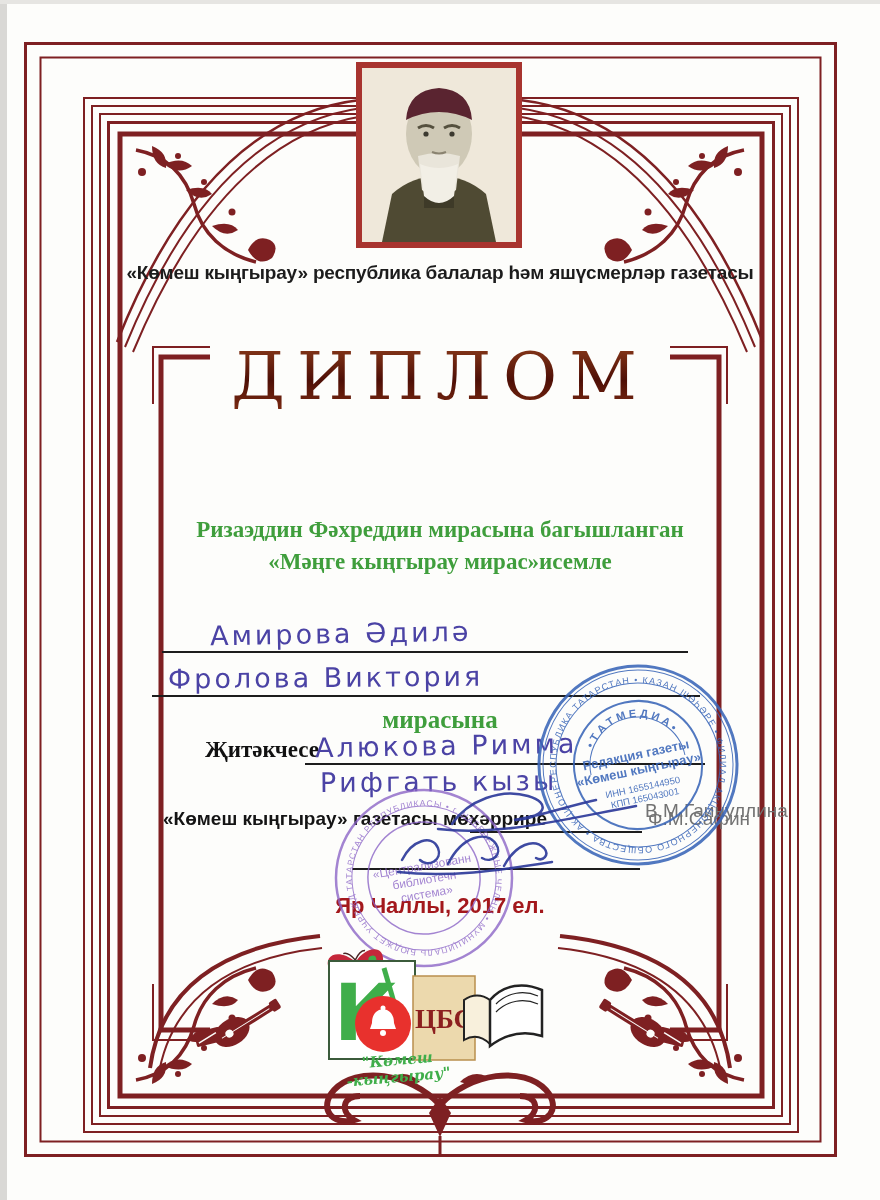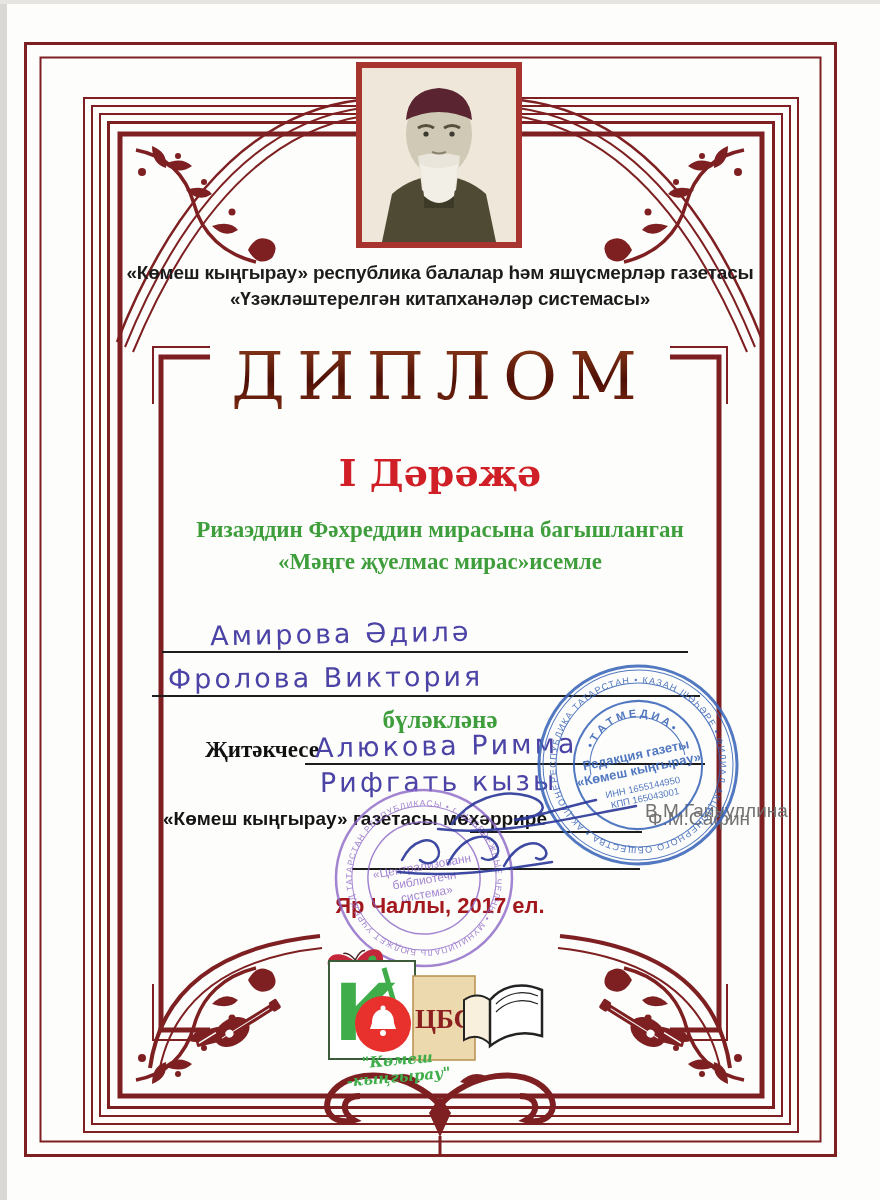--- a/index.html
+++ b/index.html
@@ -124,34 +124,32 @@
       <path d="M56,88 Q77,82 98,88 L94,122 Q77,136 60,122 z" fill="#e9e5da"></path>
       <path d="M58,96 Q77,104 96,96 L92,128 Q77,142 62,128 z" fill="#f2efe6"></path>
       <path d="M56,60 q8,-5 16,0 M82,60 q8,-5 16,0" stroke="#55503e" stroke-width="3" fill="none"></path>
       <circle cx="64" cy="66" r="2.6" fill="#3c3a30"></circle>
       <circle cx="90" cy="66" r="2.6" fill="#3c3a30"></circle>
       <path d="M70,84 q7,3 14,0" stroke="#8a8370" stroke-width="2" fill="none"></path>
     </svg>
   </div>
 
   <div class="abs ctr org-line" style="top:262px;">«Көмеш кыңгырау» республика балалар һәм яшүсмерләр газетасы</div>
-  <div class="abs ctr org-line" style="top:288px;">«Үзәкләштерелгән китапханәләр системасы»</div>
 
   <div class="abs ctr title" style="top:344px;">ДИПЛОМ</div>
-  <div class="abs ctr degree" style="top:450px;">I Дәрәҗә</div>
 
   <div class="abs ctr green-line" style="top:517px;">Ризаэддин Фәхреддин мирасына багышланган</div>
-  <div class="abs ctr green-line" style="top:549px;">«Мәңге җуелмас мирас»исемле</div>
+  <div class="abs ctr green-line" style="top:549px;">«Мәңге кыңгырау мирас»исемле</div>
 
   <div class="abs hand" style="left:210px;top:618px;transform:rotate(-1deg);">Амирова Әдилә</div>
   <div class="abs rule" style="left:162px;top:651px;width:526px;"></div>
   <div class="abs hand" style="left:168px;top:662px;transform:rotate(-0.5deg);">Фролова Виктория</div>
   <div class="abs rule" style="left:152px;top:695px;width:548px;"></div>
 
-  <div class="abs ctr award" style="top:706px;">бүләкләнә</div>
+  <div class="abs ctr award" style="top:706px;">мирасына</div>
 
   <div class="abs leader-label" style="left:205px;top:737px;">Җитәкчесе</div>
   <div class="abs hand" style="left:315px;top:730px;transform:rotate(-1deg);">Алюкова Римма</div>
   <div class="abs rule" style="left:305px;top:763px;width:400px;"></div>
   <div class="abs hand" style="left:320px;top:766px;transform:rotate(-0.5deg);">Рифгать кызы</div>
 
   <div class="abs sig-label" style="left:163px;top:808px;">«Көмеш кыңгырау» газетасы мөхәррире</div>
   <div class="abs rule" style="left:470px;top:831px;width:172px;border-top-width:2px;"></div>
   <div class="abs sig-name" style="left:648px;top:808px;">Ф.М.Сафин</div>
 

